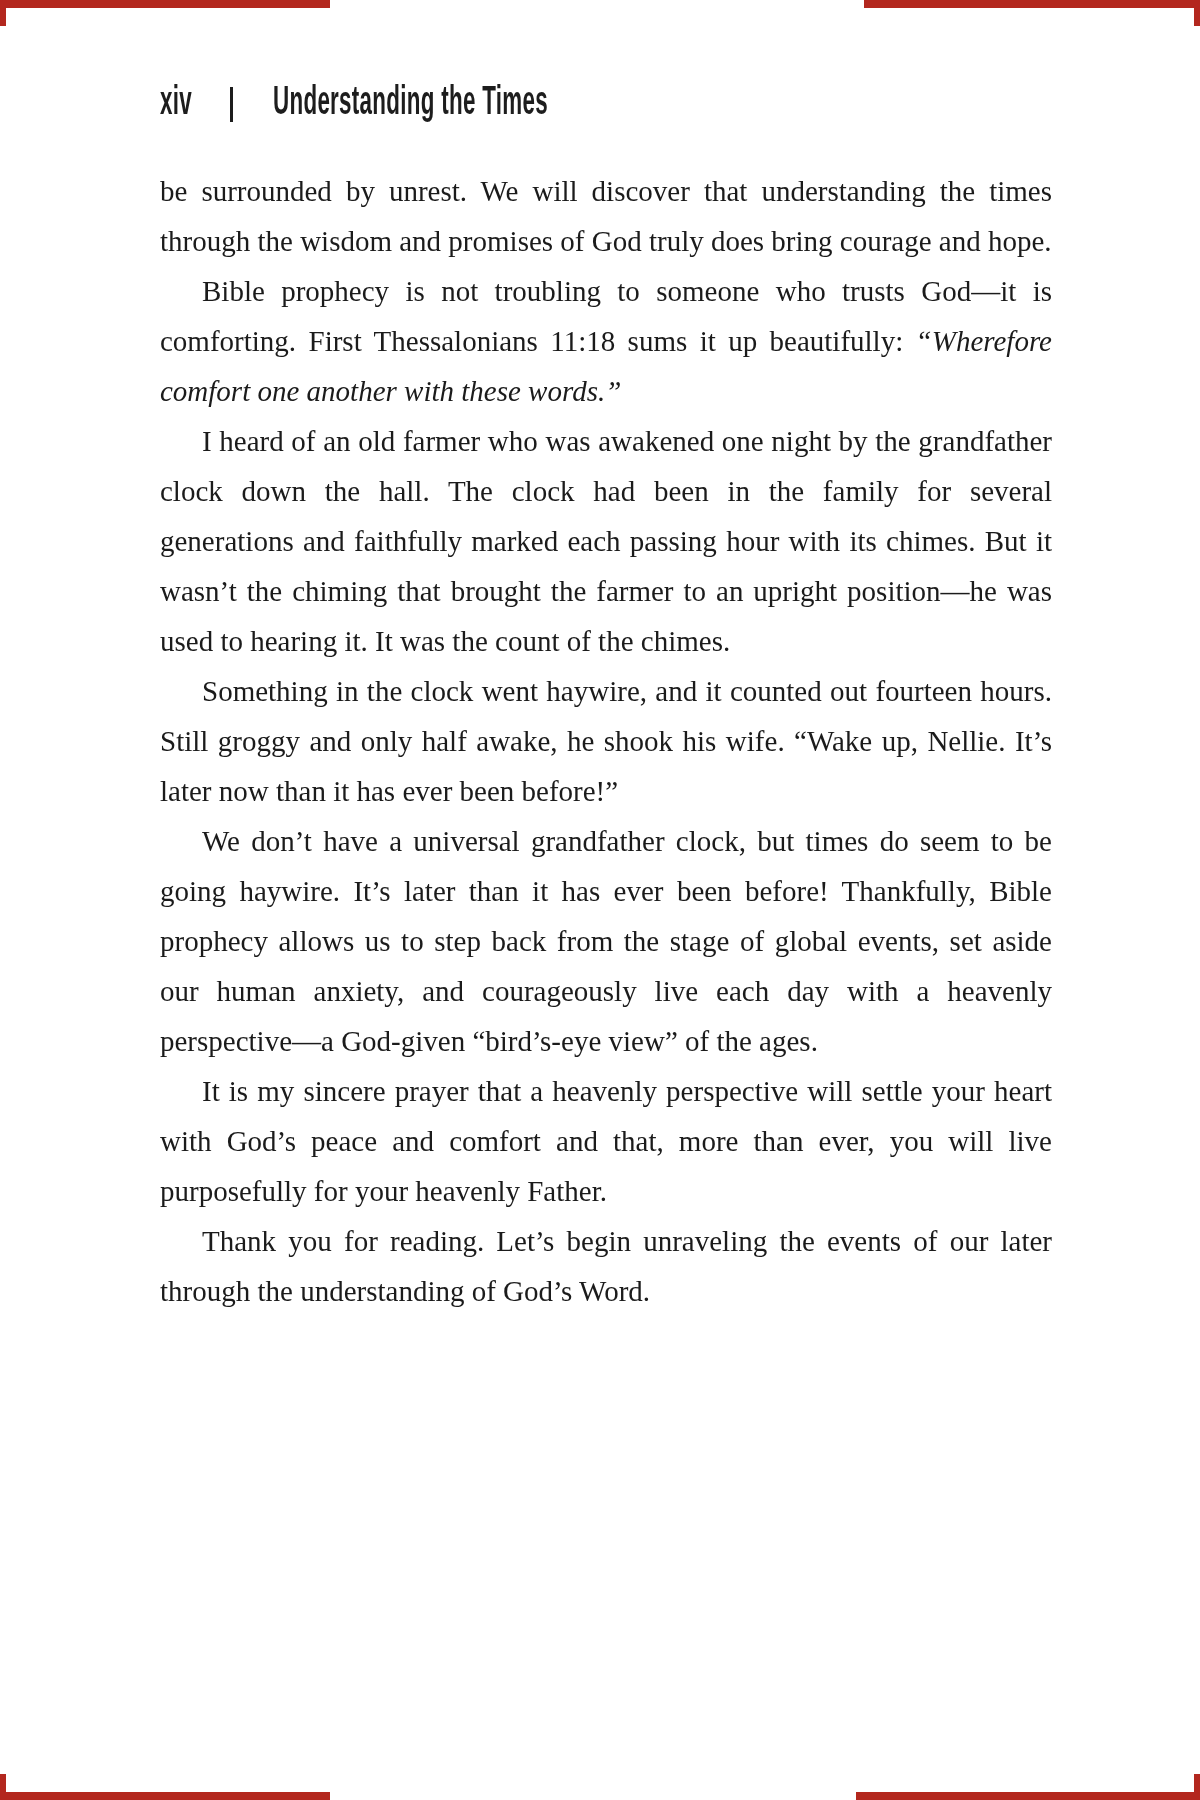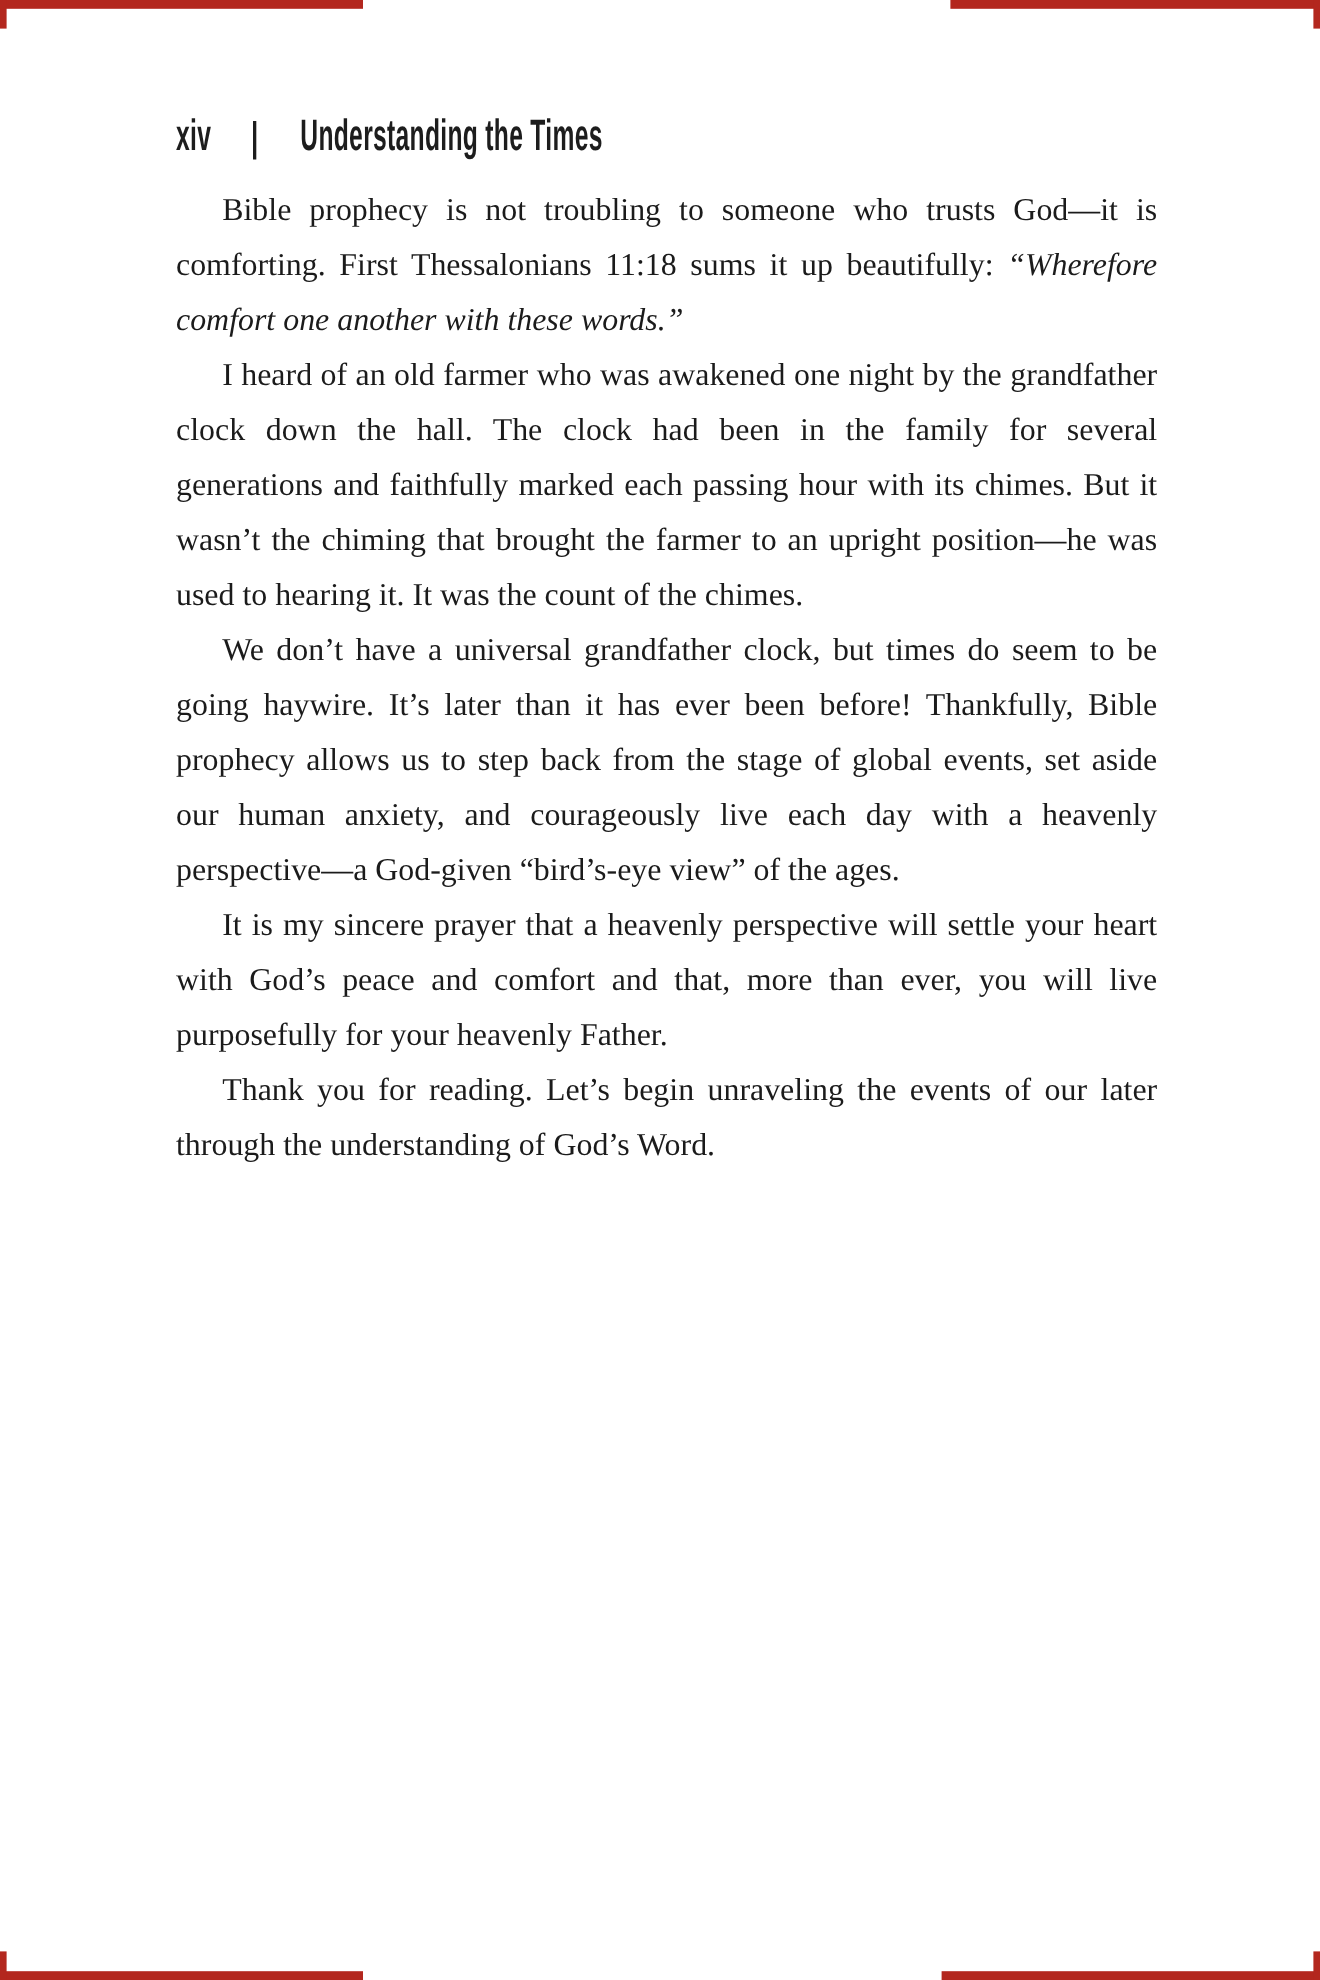--- a/index.html
+++ b/index.html
@@ -35,21 +35,20 @@
   .nub-br { left: 1194px; top: 1774px;  width: 6px; height: 26px; }
 
   
   .header {
     position: absolute;
     left: 0;
     top: 0;
     width: 1044px;
     height: 140px;
     color: var(--header-ink, #1d1d1d);
-    margin-top: 23px;
   }
   .header .hdr-text {
     position: absolute;
     font-family: "Liberation Sans", sans-serif;
     font-weight: 700;
     font-size: 40px;
     line-height: 40px;
     letter-spacing: 0.5px;
     transform: scaleX(0.56);
     transform-origin: left bottom;
@@ -105,20 +104,22 @@
   <div class="edge nub-bl"></div>
   <div class="edge nub-br"></div>
 
   <div class="header">
     <span class="hdr-text hdr-pagenum">xiv</span>
     <div class="hdr-rule"></div>
     <span class="hdr-text hdr-title">Understanding the Times</span>
   </div>
 
   <div class="body-text">
+      <p class=""><span>be surrounded by unrest. We will discover that understanding the times through the wisdom and promises of God truly does bring courage and hope.</span></p>
       <p class="indent"><span>Bible prophecy is not troubling to someone who trusts God—it is comforting. First Thessalonians 11:18 sums it up beautifully: </span><em>“Wherefore comfort one another with these words.”</em></p>
       <p class="indent"><span>I heard of an old farmer who was awakened one night by the grandfather clock down the hall. The clock had been in the family for several generations and faithfully marked each passing hour with its chimes. But it wasn’t the chiming that brought the farmer to an upright position—he was used to hearing it. It was the count of the chimes.</span></p>
+      <p class="indent"><span>Something in the clock went haywire, and it counted out fourteen hours. Still groggy and only half awake, he shook his wife. “Wake up, Nellie. It’s later now than it has ever been before!”</span></p>
       <p class="indent"><span>We don’t have a universal grandfather clock, but times do seem to be going haywire. It’s later than it has ever been before! Thankfully, Bible prophecy allows us to step back from the stage of global events, set aside our human anxiety, and courageously live each day with a heavenly perspective—a God-given “bird’s-eye view” of the ages.</span></p>
       <p class="indent"><span>It is my sincere prayer that a heavenly perspective will settle your heart with God’s peace and comfort and that, more than ever, you will live purposefully for your heavenly Father.</span></p>
       <p class="indent"><span>Thank you for reading. Let’s begin unraveling the events of our later through the understanding of God’s Word.</span></p>
     </div>
 
 </div>
 
 </body></html>

